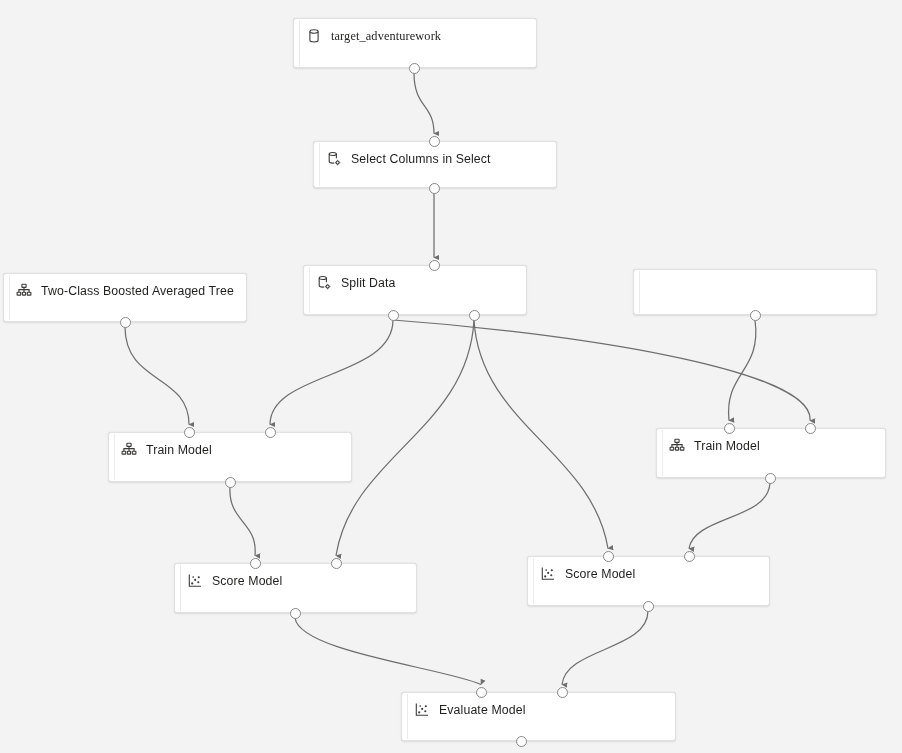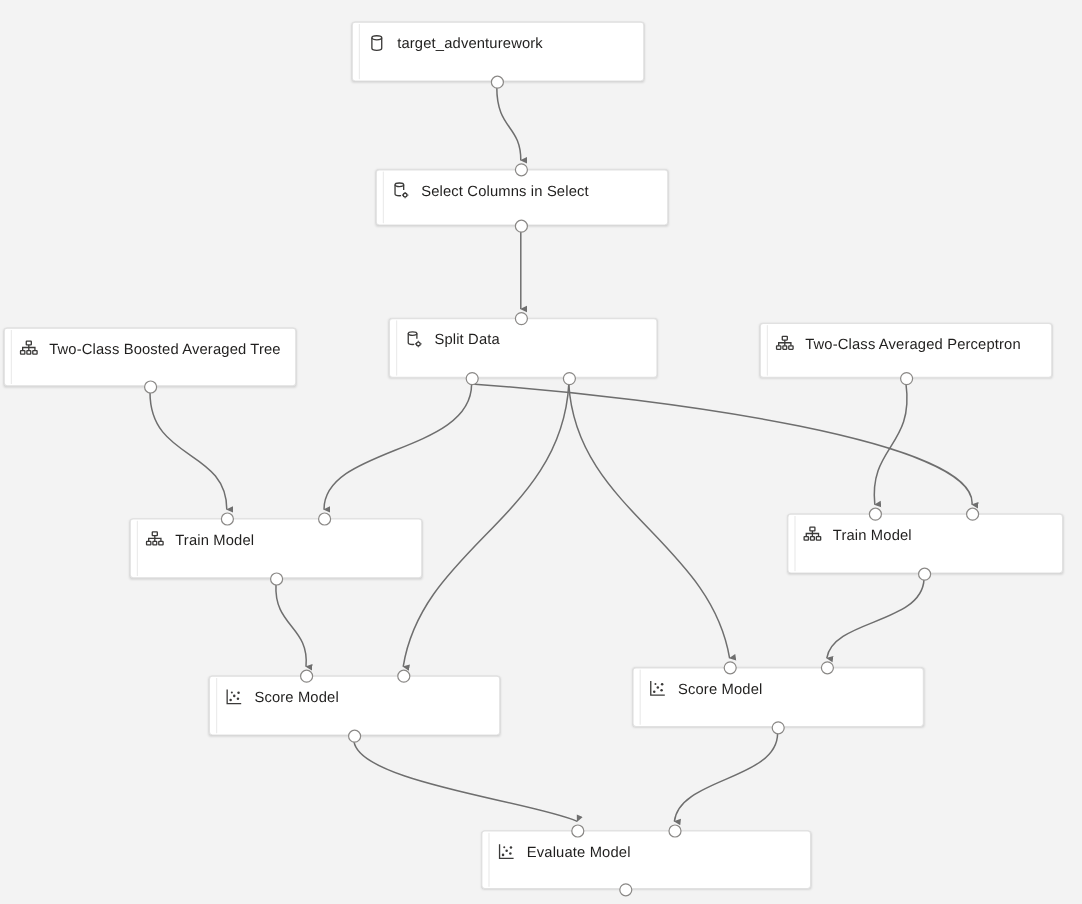--- a/index.html
+++ b/index.html
@@ -106,21 +106,21 @@
         <path d="M474,320 C480,424 592,452 608,548.5" fill="none" stroke="#6e6e6e" stroke-width="1.25" marker-end="url(#arrowhead)"></path>
         <path d="M755,320 C762,372 724,372 729,420.5" fill="none" stroke="#6e6e6e" stroke-width="1.25" marker-end="url(#arrowhead)"></path>
         <path d="M230,487 C228,522 258,522 255,555.5" fill="none" stroke="#6e6e6e" stroke-width="1.25" marker-end="url(#arrowhead)"></path>
         <path d="M770,483 C768,520 694,516 689,548.5" fill="none" stroke="#6e6e6e" stroke-width="1.25" marker-end="url(#arrowhead)"></path>
         <path d="M295,618 C300,652 444,668 481,684.5" fill="none" stroke="#6e6e6e" stroke-width="1.25" marker-end="url(#arrowhead)"></path>
         <path d="M648,611 C648,650 566,648 562,684.5" fill="none" stroke="#6e6e6e" stroke-width="1.25" marker-end="url(#arrowhead)"></path>
       </g>
   </svg>
 
   <div id="nodes-layer">
-      <div class="node" style="left: 293px; top: 18px; width: 244px; height: 50px;">
+      <div class="node" style="left: 293px; top: 18px; width: 244px; height: 50px; font-family: Liberation Serif, serif;">
         <div class="node-accent"></div>
         <div class="node-body">
           <span class="node-icon">
             <svg viewBox="0 0 16 16" width="16" height="16" fill="none" stroke="#3b3a39" stroke-width="1.1">
               <ellipse cx="8" cy="3.5" rx="4.1" ry="1.7"></ellipse>
               <path d="M3.9,3.5 L3.9,12.3 C3.9,13.25 5.73,14.0 8,14.0 C10.27,14.0 12.1,13.25 12.1,12.3 L12.1,3.5"></path>
             </svg>
           </span>
           <span class="node-label">target_adventurework</span>
         </div>
@@ -133,21 +133,21 @@
               <ellipse cx="6.8" cy="3.0" rx="3.6" ry="1.5"></ellipse>
               <path d="M3.2,3.0 L3.2,10.6 C3.2,11.45 4.8,12.1 6.8,12.1 C7.3,12.1 7.78,12.06 8.2,11.99"></path>
               <path d="M10.4,3.0 L10.4,7.3"></path>
               <circle cx="11.6" cy="11.6" r="1.55"></circle>
               <path d="M11.6,8.9 L11.6,9.7 M11.6,13.5 L11.6,14.3 M8.9,11.6 L9.7,11.6 M13.5,11.6 L14.3,11.6" stroke-width="1.0"></path>
             </svg>
           </span>
           <span class="node-label">Select Columns in Select</span>
         </div>
       </div>
-      <div class="node" style="left: 324px; top: 265px; width: 224px; height: 50px;">
+      <div class="node" style="left: 303px; top: 265px; width: 224px; height: 50px;">
         <div class="node-accent"></div>
         <div class="node-body">
           <span class="node-icon">
             <svg viewBox="0 0 16 16" width="16" height="16" fill="none" stroke="#3b3a39" stroke-width="1.1">
               <ellipse cx="6.8" cy="3.0" rx="3.6" ry="1.5"></ellipse>
               <path d="M3.2,3.0 L3.2,10.6 C3.2,11.45 4.8,12.1 6.8,12.1 C7.3,12.1 7.78,12.06 8.2,11.99"></path>
               <path d="M10.4,3.0 L10.4,7.3"></path>
               <circle cx="11.6" cy="11.6" r="1.55"></circle>
               <path d="M11.6,8.9 L11.6,9.7 M11.6,13.5 L11.6,14.3 M8.9,11.6 L9.7,11.6 M13.5,11.6 L14.3,11.6" stroke-width="1.0"></path>
             </svg>
@@ -166,33 +166,20 @@
               <rect x="11.3" y="9.2" width="3.6" height="2.9" rx="0.4"></rect>
               <path d="M8,6.6 L8,9.2"></path>
               <rect x="6.4" y="9.2" width="3.2" height="2.9" rx="0.4"></rect>
             </svg>
           </span>
           <span class="node-label">Two-Class Boosted Averaged Tree</span>
         </div>
       </div>
       <div class="node" style="left: 633px; top: 269px; width: 244px; height: 46px;">
         <div class="node-accent"></div>
-        <div class="node-body">
-          <span class="node-icon">
-            <svg viewBox="0 0 16 16" width="16" height="16" fill="none" stroke="#3b3a39" stroke-width="1.1">
-              <rect x="5.9" y="1.3" width="4.2" height="3.1" rx="0.4"></rect>
-              <path d="M8,4.4 L8,6.6 M2.9,9.2 L2.9,6.6 L13.1,6.6 L13.1,9.2"></path>
-              <rect x="1.1" y="9.2" width="3.6" height="2.9" rx="0.4"></rect>
-              <rect x="11.3" y="9.2" width="3.6" height="2.9" rx="0.4"></rect>
-              <path d="M8,6.6 L8,9.2"></path>
-              <rect x="6.4" y="9.2" width="3.2" height="2.9" rx="0.4"></rect>
-            </svg>
-          </span>
-          <span class="node-label">Two-Class Averaged Perceptron</span>
-        </div>
       </div>
       <div class="node" style="left: 108px; top: 432px; width: 244px; height: 50px;">
         <div class="node-accent"></div>
         <div class="node-body">
           <span class="node-icon">
             <svg viewBox="0 0 16 16" width="16" height="16" fill="none" stroke="#3b3a39" stroke-width="1.1">
               <rect x="5.9" y="1.3" width="4.2" height="3.1" rx="0.4"></rect>
               <path d="M8,4.4 L8,6.6 M2.9,9.2 L2.9,6.6 L13.1,6.6 L13.1,9.2"></path>
               <rect x="1.1" y="9.2" width="3.6" height="2.9" rx="0.4"></rect>
               <rect x="11.3" y="9.2" width="3.6" height="2.9" rx="0.4"></rect>

